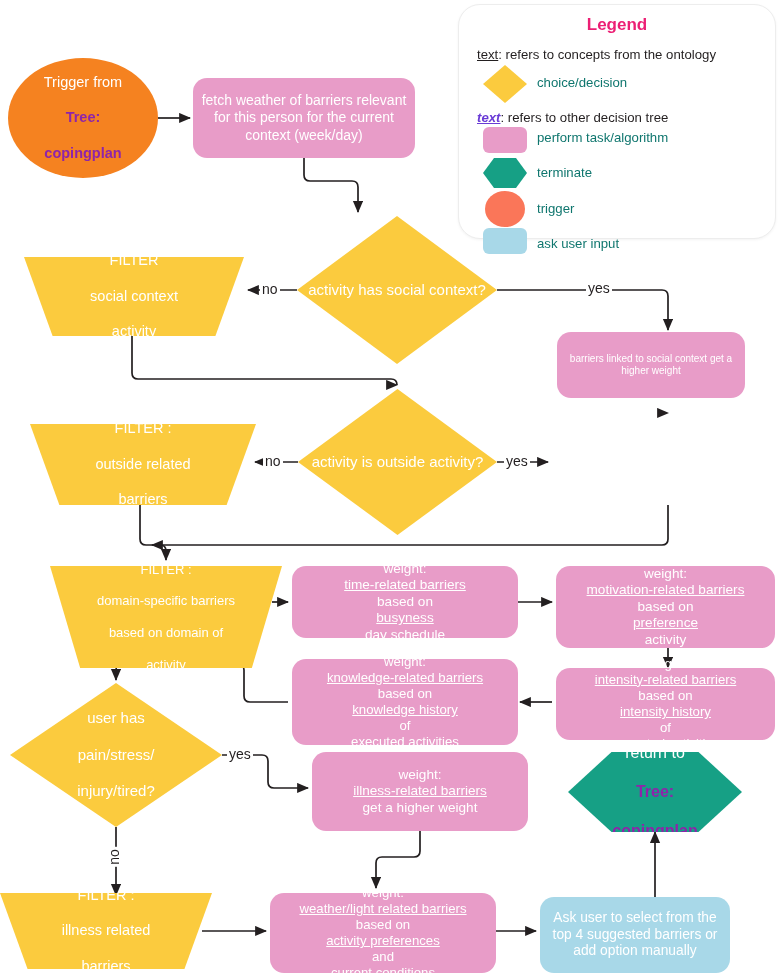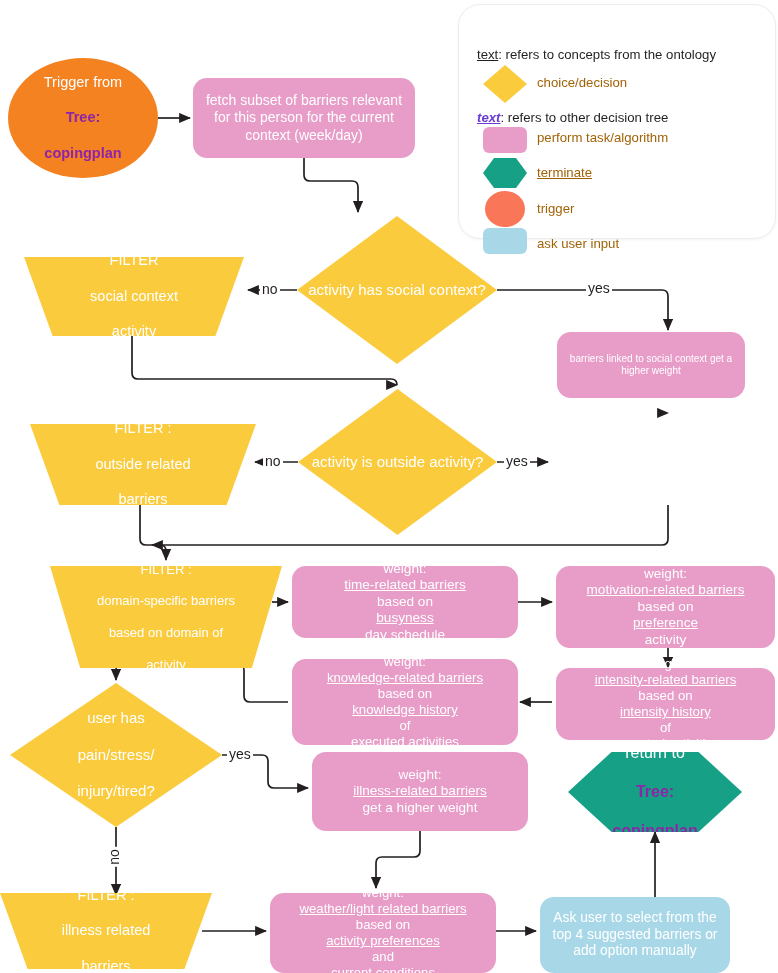--- a/index.html
+++ b/index.html
@@ -18,21 +18,21 @@
   .hexa{background:#16A085;clip-path:polygon(25% 0%,75% 0%,100% 50%,75% 100%,25% 100%,0% 50%);}
 
   .tree{color:#8E24AA;font-weight:bold;}
 
   
   #legend{position:absolute;left:458px;top:4px;width:316px;height:233px;background:#fff;
           border:1.6px solid #EDEDED;border-radius:22px;box-shadow:0 1px 3px rgba(0,0,0,.05);}
   #legend-title{position:absolute;top:10px;left:0;width:100%;text-align:center;color:#EC1F74;
                 font-weight:bold;font-size:17px;}
   .lg-line{position:absolute;font-size:13.2px;color:#231f20;white-space:nowrap;}
-  .lg-label{position:absolute;font-size:13.2px;color:#a16207;white-space:nowrap;}
+  .lg-label{position:absolute;font-size:13.2px;color:#0f766e;white-space:nowrap;}
   .u{text-decoration:underline;}
   .lg-italic{font-style:italic;font-weight:bold;color:#6A3BD6;text-decoration:underline;}
   .sw{position:absolute;}
   .sw-diamond{width:44px;height:38px;background:#FBCB3E;clip-path:polygon(50% 0%,100% 50%,50% 100%,0% 50%);}
   .sw-rect{width:44px;height:26px;border-radius:6px;background:#E89CC8;}
   .sw-hex{width:44px;height:30px;background:#16A085;clip-path:polygon(25% 0%,75% 0%,100% 50%,75% 100%,25% 100%,0% 50%);}
   .sw-circ{width:40px;height:36px;border-radius:50%;background:#FA7659;}
   .sw-blue{width:44px;height:26px;border-radius:6px;background:#A8D8E8;}
 
   
@@ -92,55 +92,56 @@
 
       <path d="M202,931 L266,931"></path>
 
       <path d="M496,931 L536,931"></path>
 
       <path d="M655,902 L655,832"></path>
     </g>
   </svg>
 
   <div id="legend">
+    <div id="legend-title">Legend</div>
 
     <div class="lg-line" style="left:18px;top:42px;">
       <span class="u">text</span><span>: refers to concepts from the ontology</span>
     </div>
 
     <div class="sw sw-diamond" style="left:24px;top:60px;"></div>
     <div class="lg-label" style="left:78px;top:70px;">choice/decision</div>
 
     <div class="lg-line" style="left:18px;top:105px;">
       <span class="lg-italic">text</span><span>: refers to other decision tree</span>
     </div>
 
     <div class="sw sw-rect" style="left:24px;top:122px;"></div>
     <div class="lg-label" style="left:78px;top:125px;">perform task/algorithm</div>
 
     <div class="sw sw-hex" style="left:24px;top:153px;"></div>
-    <div class="lg-label" style="left:78px;top:160px;text-decoration:underline;">terminate</div>
+    <div class="lg-label" style="left:78px;top:160px;">terminate</div>
 
     <div class="sw sw-circ" style="left:26px;top:186px;"></div>
     <div class="lg-label" style="left:78px;top:196px;">trigger</div>
 
     <div class="sw sw-blue" style="left:24px;top:223px;"></div>
     <div class="lg-label" style="left:78px;top:231px;">ask user input</div>
   </div>
 
   <div class="node circle" style="left:8px;top:58px;width:150px;height:120px;font-size:14.5px;">
     <span>
       <span>Trigger from</span><br>
       <span class="tree">Tree:</span><br>
       <span class="tree">copingplan</span>
     </span>
   </div>
 
   <div class="node rbox" style="left:193px;top:78px;width:222px;height:80px;font-size:14px;">
-    <span>fetch subset of barriers relevant for this person for the current context (week/day)</span>
+    <span>fetch weather of barriers relevant for this person for the current context (week/day)</span>
   </div>
 
   <div class="node diamond" style="left:297px;top:216px;width:200px;height:148px;font-size:15px;">
     <span>activity has social context?</span>
   </div>
 
   <div class="node trap" style="left:24px;top:249px;width:220px;height:79px;font-size:14.5px;margin-top:8px;">
     <span>
       <span>FILTER</span><br>
       <span>social context</span><br>

